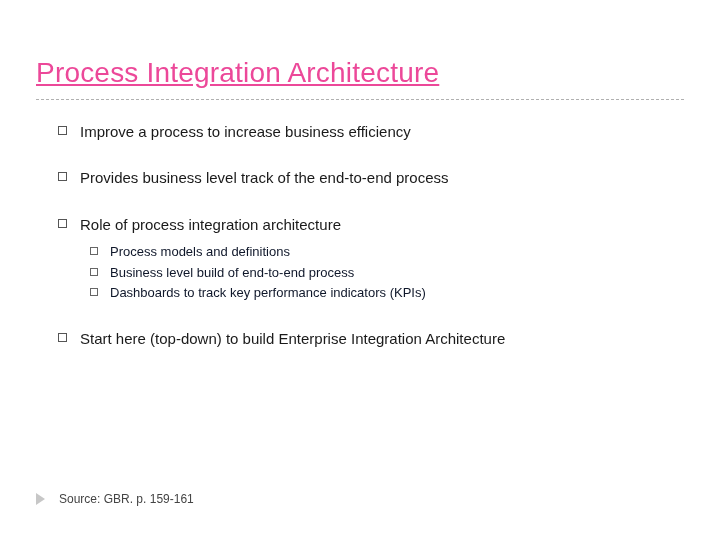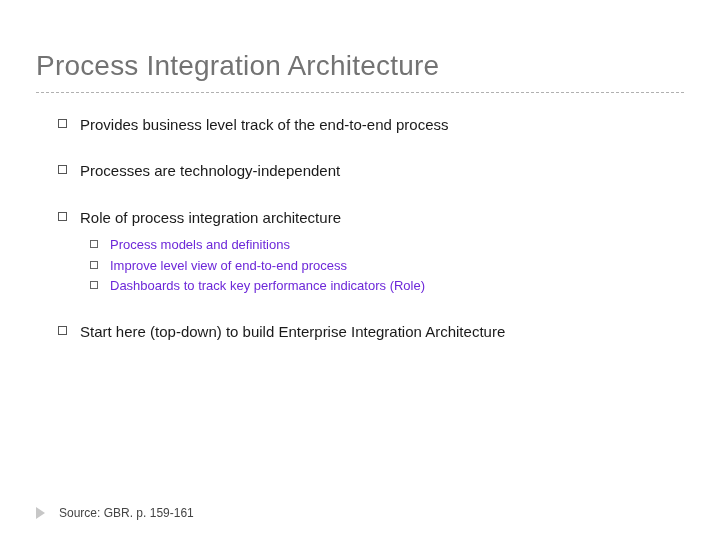--- a/index.html
+++ b/index.html
@@ -14,23 +14,24 @@
   .slide {
     box-sizing: border-box;
     width: 720px;
     height: 540px;
     padding: 50px 36px 20px 36px;
     position: relative;
   }
   .title {
     font-size: 28px;
     font-weight: 400;
-    color: #737373;
-    margin: 0 0 10px 0;
+    color: #ec4899;
+    margin: 7px 0 10px 0;
     letter-spacing: 0.2px;
+    text-decoration: underline;
   }
   .dash-rule {
     border: none;
     border-top: 1px dashed #b0b0b0;
     margin: 0 0 22px 0;
   }
   ul.top {
     list-style: none;
     margin: 0;
     padding: 0 0 0 22px;
@@ -57,37 +58,37 @@
     list-style: none;
     margin: 8px 0 0 0;
     padding: 0 0 0 10px;
   }
   ul.sub > li {
     position: relative;
     font-size: 13px;
     line-height: 1.45;
     margin: 2px 0;
     padding-left: 20px;
-    color: #6d28d9;
+    color: #0f172a;
   }
   ul.sub > li::before {
     content: "";
     position: absolute;
     left: 0;
     top: 4px;
     width: 8px;
     height: 8px;
     border: 1px solid #666;
     box-sizing: border-box;
     background: #fff;
   }
   .footer {
     position: absolute;
     left: 36px;
-    bottom: 20px;
+    bottom: 34px;
     display: flex;
     align-items: center;
     gap: 14px;
   }
   .footer .arrow {
     width: 0;
     height: 0;
     border-top: 6px solid transparent;
     border-bottom: 6px solid transparent;
     border-left: 9px solid #c7c7c7;
@@ -100,36 +101,36 @@
 </style>
 </head>
 <body>
 
 <div class="slide">
   <h1 class="title">Process Integration Architecture</h1>
   <hr class="dash-rule">
 
   <ul class="top">
     <li>
-      <span>Provides business level track of the end-to-end process</span>
+      <span>Improve a process to increase business efficiency</span>
     </li>
     <li>
-      <span>Processes are technology-independent</span>
+      <span>Provides business level track of the end-to-end process</span>
     </li>
     <li class="has-sub">
       <span>Role of process integration architecture</span>
       <ul class="sub">
         <li>
           <span>Process models and definitions</span>
         </li>
         <li>
-          <span>Improve level view of end-to-end process</span>
+          <span>Business level build of end-to-end process</span>
         </li>
         <li>
-          <span>Dashboards to track key performance indicators (Role)</span>
+          <span>Dashboards to track key performance indicators (KPIs)</span>
         </li>
       </ul>
     </li>
     <li>
       <span>Start here (top-down) to build Enterprise Integration Architecture</span>
     </li>
   </ul>
 
   <div class="footer">
     <div class="arrow"></div>

